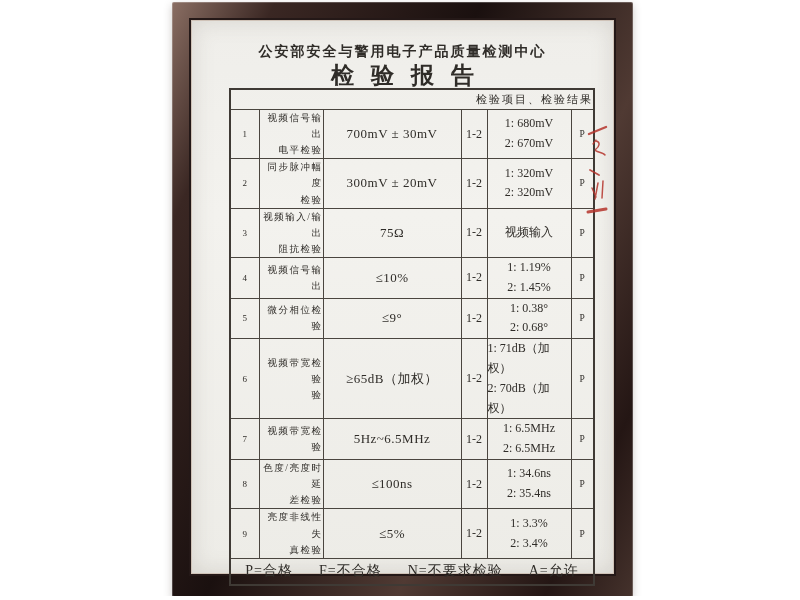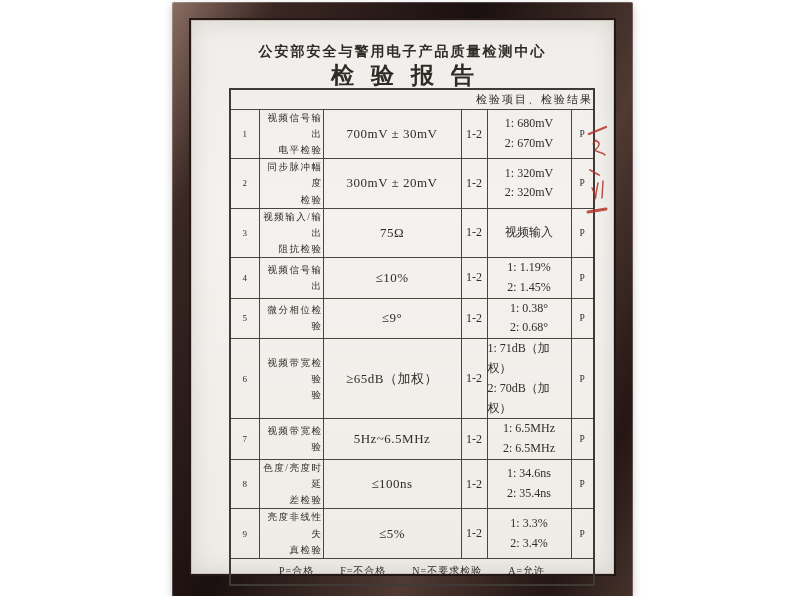--- a/index.html
+++ b/index.html
@@ -46,21 +46,21 @@
   tr.title-row td{height:19px;text-align:right;font-size:11px;letter-spacing:2px;}
   tr.head-row th{height:28px;text-align:center;font-size:9.5px;letter-spacing:1px;line-height:1.3;}
   .c-no{text-align:center;font-size:9px;}
   .c-item{text-align:right;padding-left:7px;font-size:9.5px;letter-spacing:1.5px;line-height:1.7;}
   .c-req{text-align:center;font-size:13px;letter-spacing:.5px;}
   .c-sample{text-align:center;font-size:12px;}
   .c-res{text-align:center;font-size:12px;}
   .c-res .lines{display:inline-block;text-align:left;line-height:1.65;}
   .c-verdict{text-align:center;font-size:9.5px;}
   tr.legend-row td{height:25px;}
-  .legend{display:flex;justify-content:center;gap:26px;font-size:10px;letter-spacing:1px;}
+  .legend{display:flex;justify-content:center;gap:26px;font-size:14px;letter-spacing:1px;}
   
   .red-marks{position:absolute;left:394px;top:103px;width:24px;height:118px;}
 </style>
 </head>
 <body>
 
 <div class="photo">
   <div class="frame">
     <div class="paper">
 

